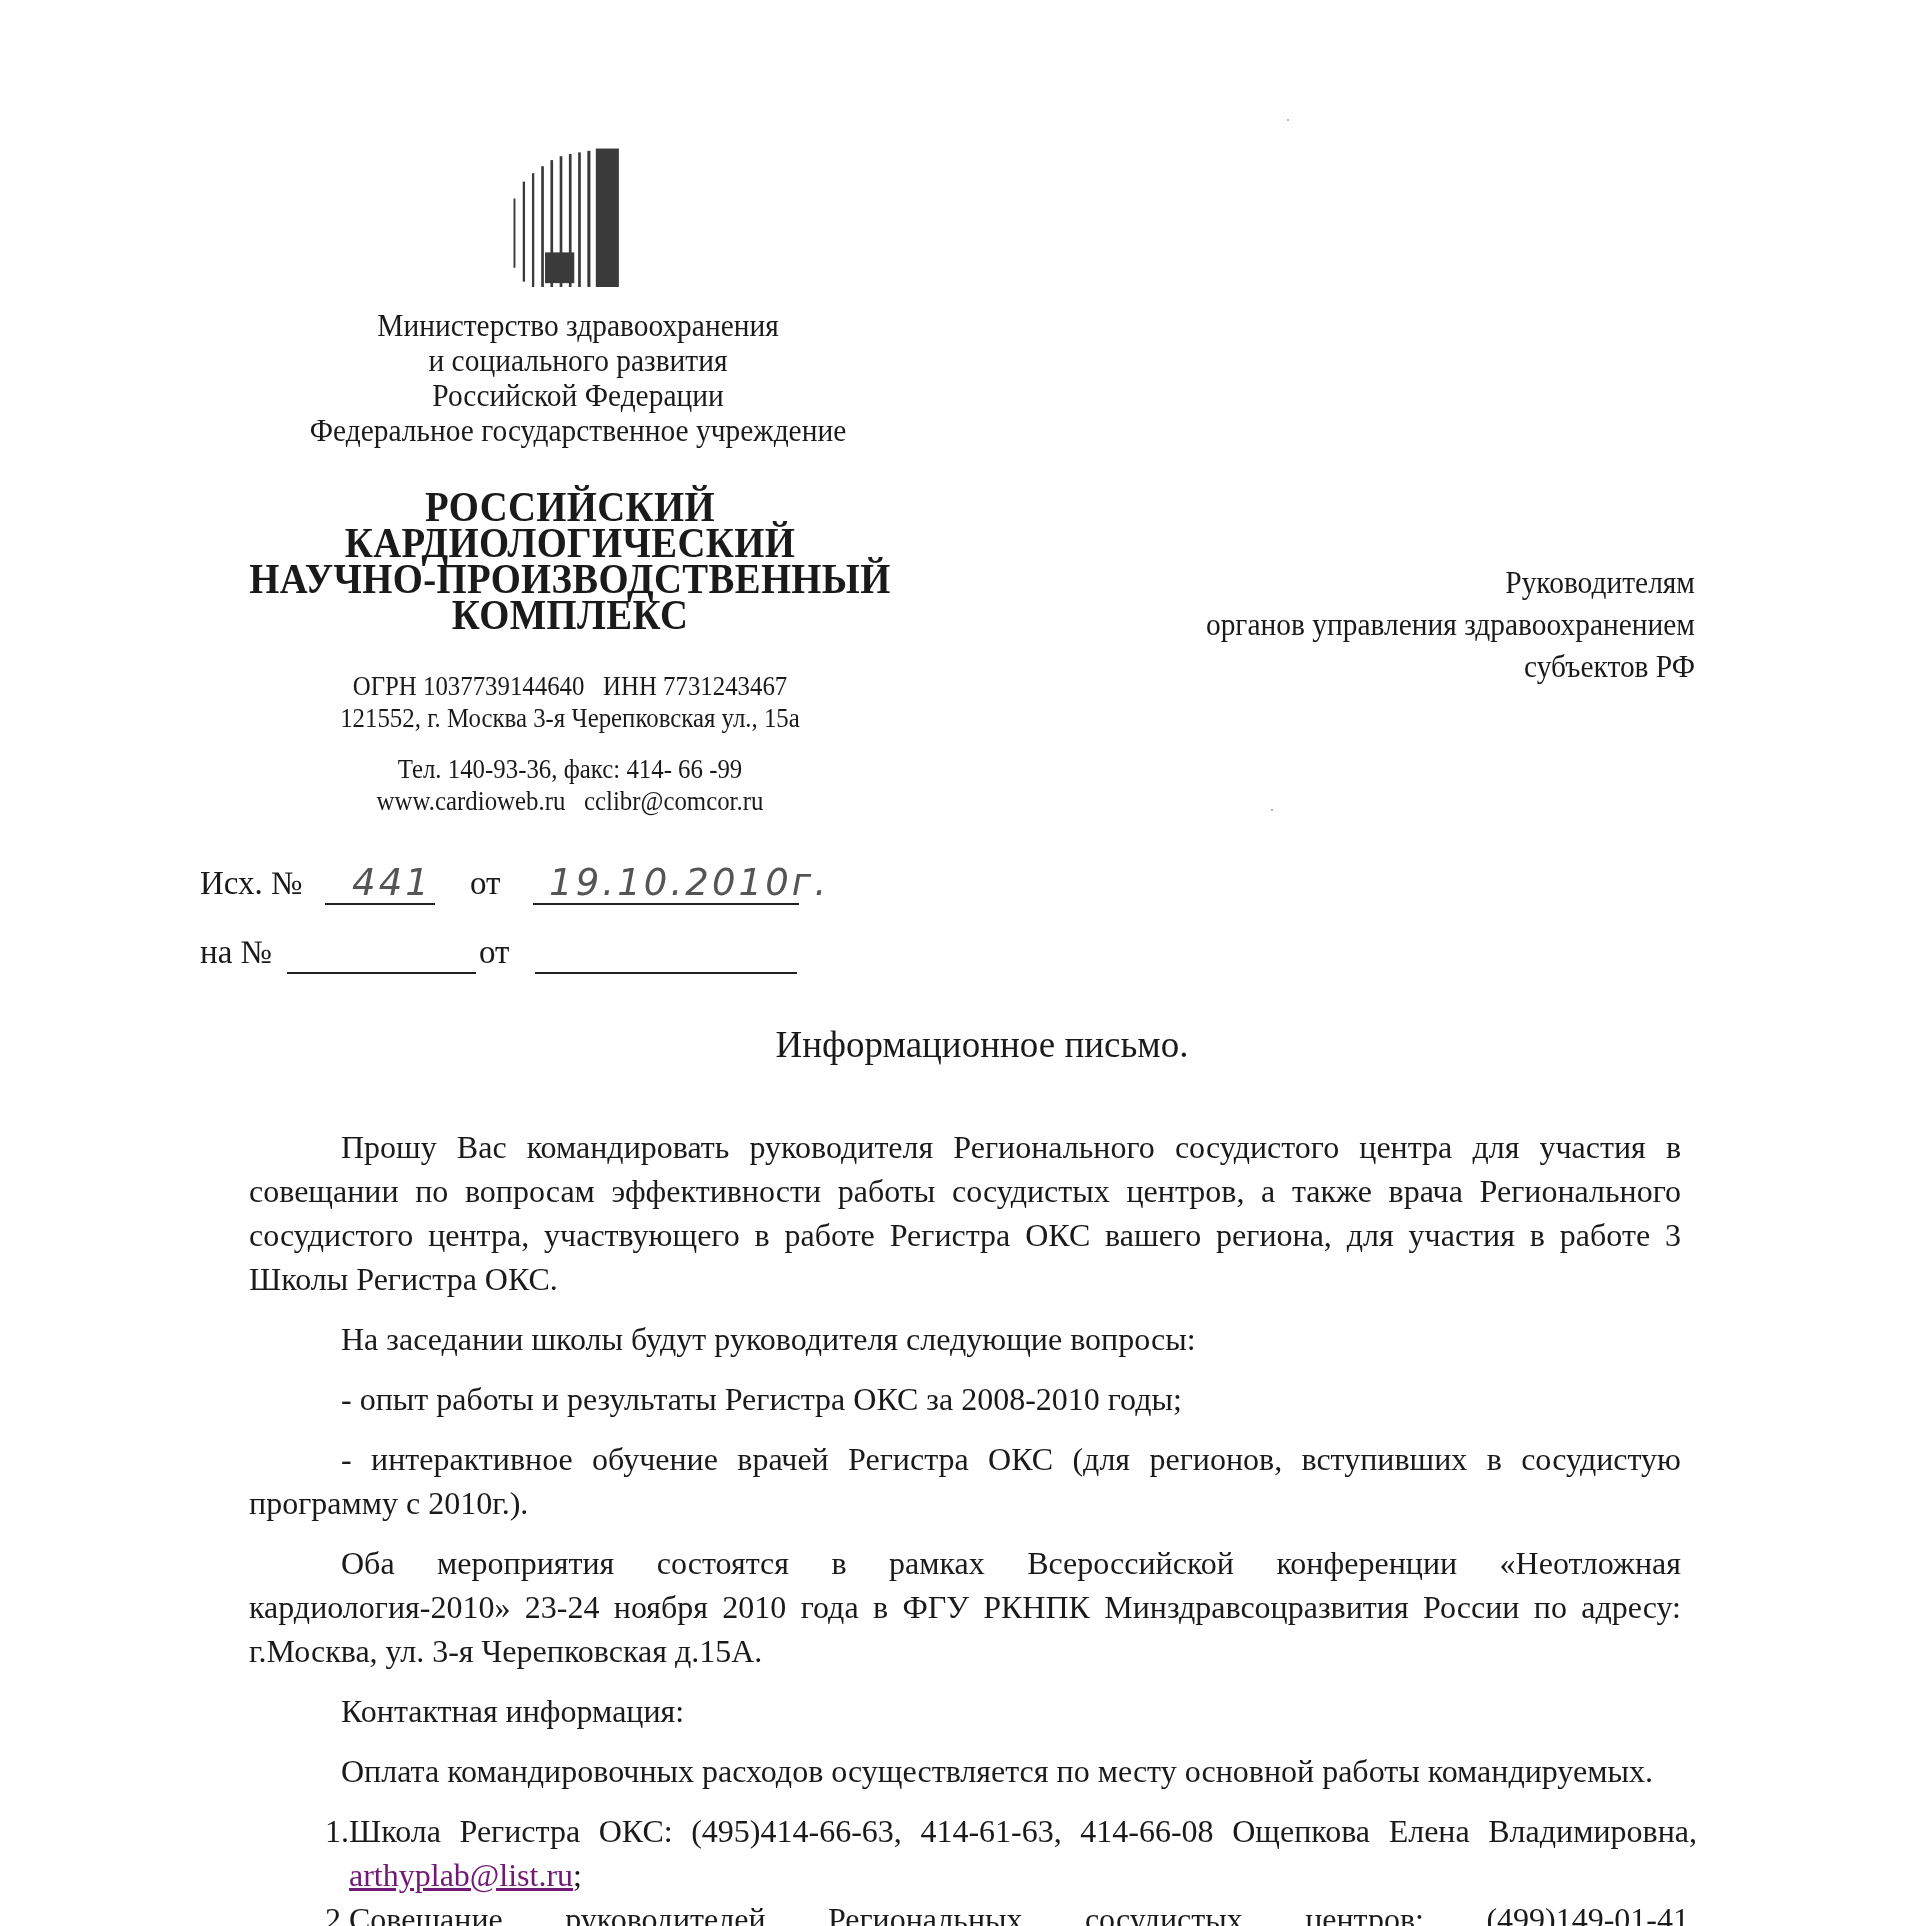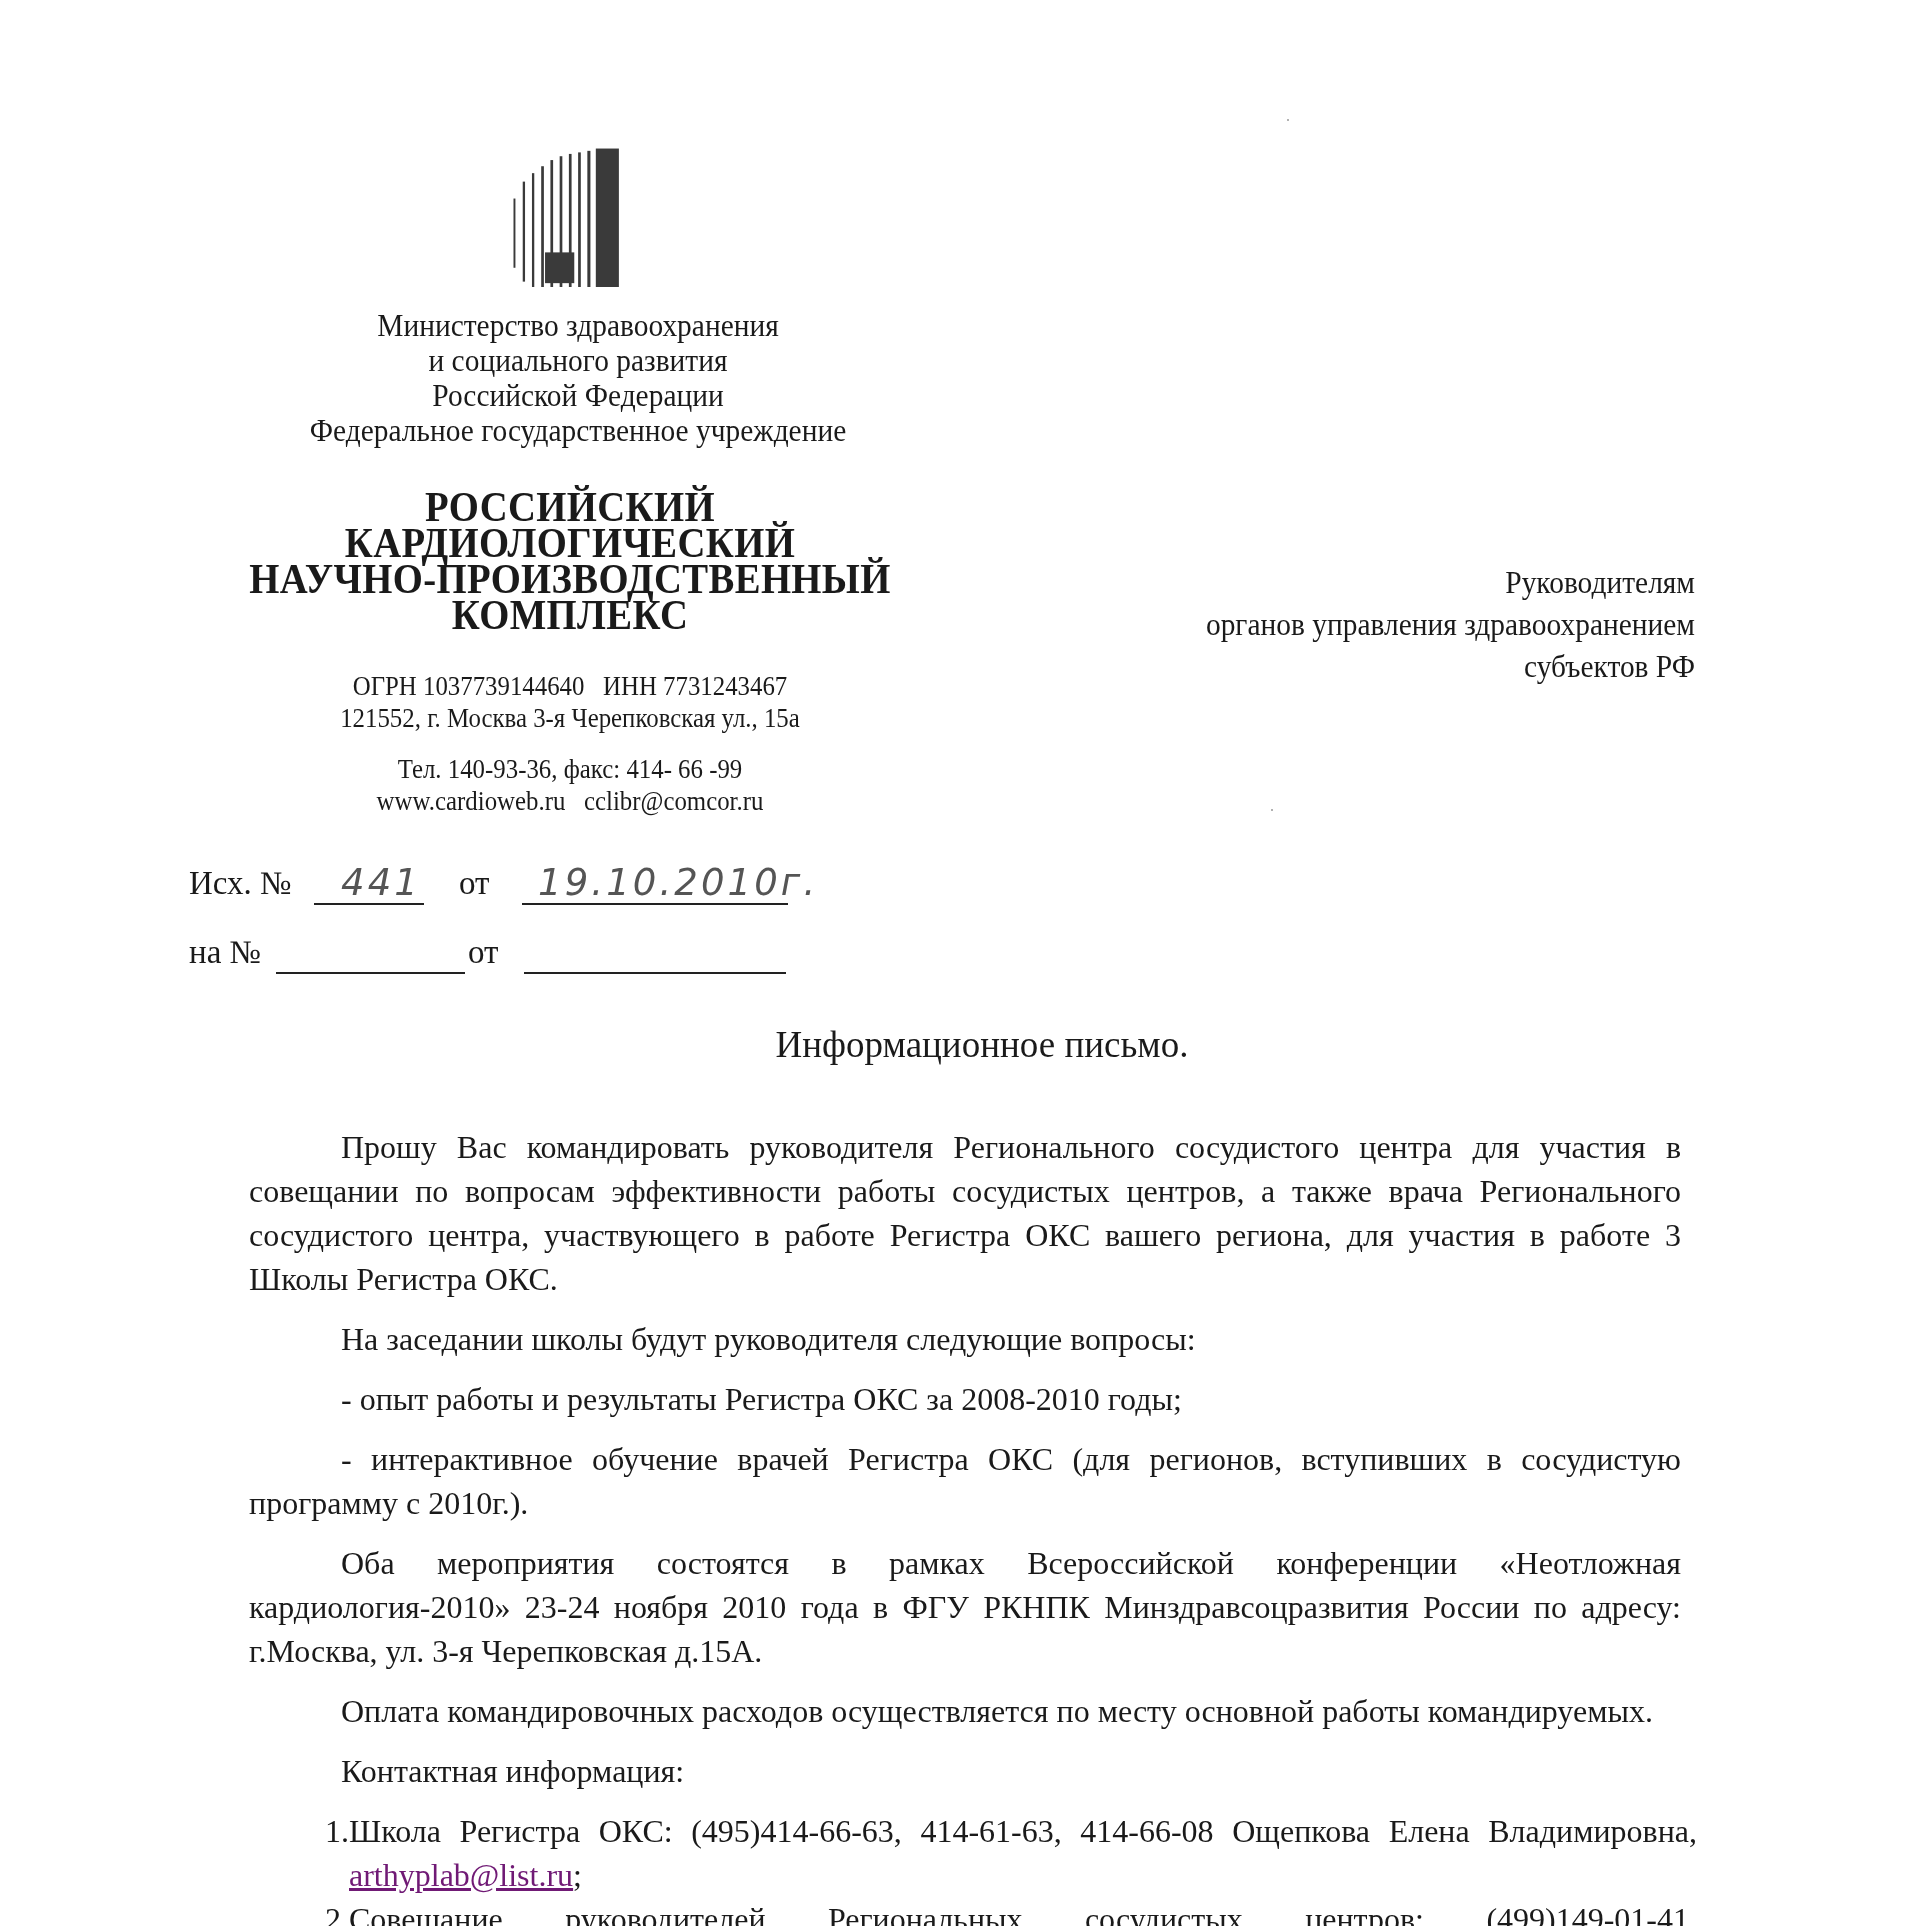--- a/index.html
+++ b/index.html
@@ -30,21 +30,21 @@
       font-size: 27px; line-height: 32px; transform: scaleX(0.92); transform-origin: center top;
     }
 
     
     .addressee {
       left: 1040px; top: 561px; width: 655px; text-align: right;
       font-size: 32px; line-height: 42px; transform: scaleX(0.92); transform-origin: right top;
     }
 
     
-    .ref-row { left: 189px; width: 770px; height: 46px; font-size: 33px; text-align: center; }
+    .ref-row { left: 200px; width: 770px; height: 46px; font-size: 33px; text-align: center; }
     .ref-row .lbl { position: absolute; bottom: 7px; white-space: nowrap; }
     .ref-row .line { position: absolute; bottom: 3.9px; height: 0; border-bottom: 2.3px solid #222; }
     .ref-row .hand {
       position: absolute; bottom: 5.4px; font-family: "DejaVu Sans", sans-serif;
       font-style: italic; font-size: 37px; color: #555; letter-spacing: 3.1px;
     }
 
     
     .doc-title {
       left: 231px; top: 1025px; width: 1502px; text-align: center;
@@ -140,22 +140,22 @@
 </div>
 
 <div class="abs doc-title">Информационное письмо.</div>
 
 <div class="abs body-text">
   <p class="indent">Прошу Вас командировать руководителя Регионального сосудистого центра для участия в совещании по вопросам эффективности работы сосудистых центров, а также врача Регионального сосудистого центра, участвующего в работе Регистра ОКС вашего региона, для участия в работе 3 Школы Регистра ОКС.</p>
   <p class="indent">На заседании школы будут руководителя следующие вопросы:</p>
   <p class="indent">- опыт работы и результаты Регистра ОКС за 2008-2010 годы;</p>
   <p class="indent">- интерактивное обучение врачей Регистра ОКС (для регионов, вступивших в сосудистую программу с 2010г.).</p>
   <p class="indent">Оба мероприятия состоятся в рамках Всероссийской конференции «Неотложная кардиология-2010» 23-24 ноября 2010 года в ФГУ РКНПК Минздравсоцразвития России по адресу: г.Москва, ул. 3-я Черепковская д.15А.</p>
+  <p class="indent">Контактная информация:</p>
   <p class="indent">Оплата командировочных расходов осуществляется по месту основной работы командируемых.</p>
-  <p class="indent">Контактная информация:</p>
   <ul class="list">
     <li>
       <span class="num">1.</span>
       <span>Школа Регистра ОКС: (495)414-66-63, 414-61-63, 414-66-08 Ощепкова Елена Владимировна, </span><a class="email-link">arthyplab@list.ru</a><span>;</span>
     </li>
     <li>
       <span class="num">2.</span>
       <span>Совещание руководителей Региональных сосудистых центров:  (499)149-01-41, </span><span>prof.boytsov@gmail.com</span><span></span>
     </li>
   </ul>

